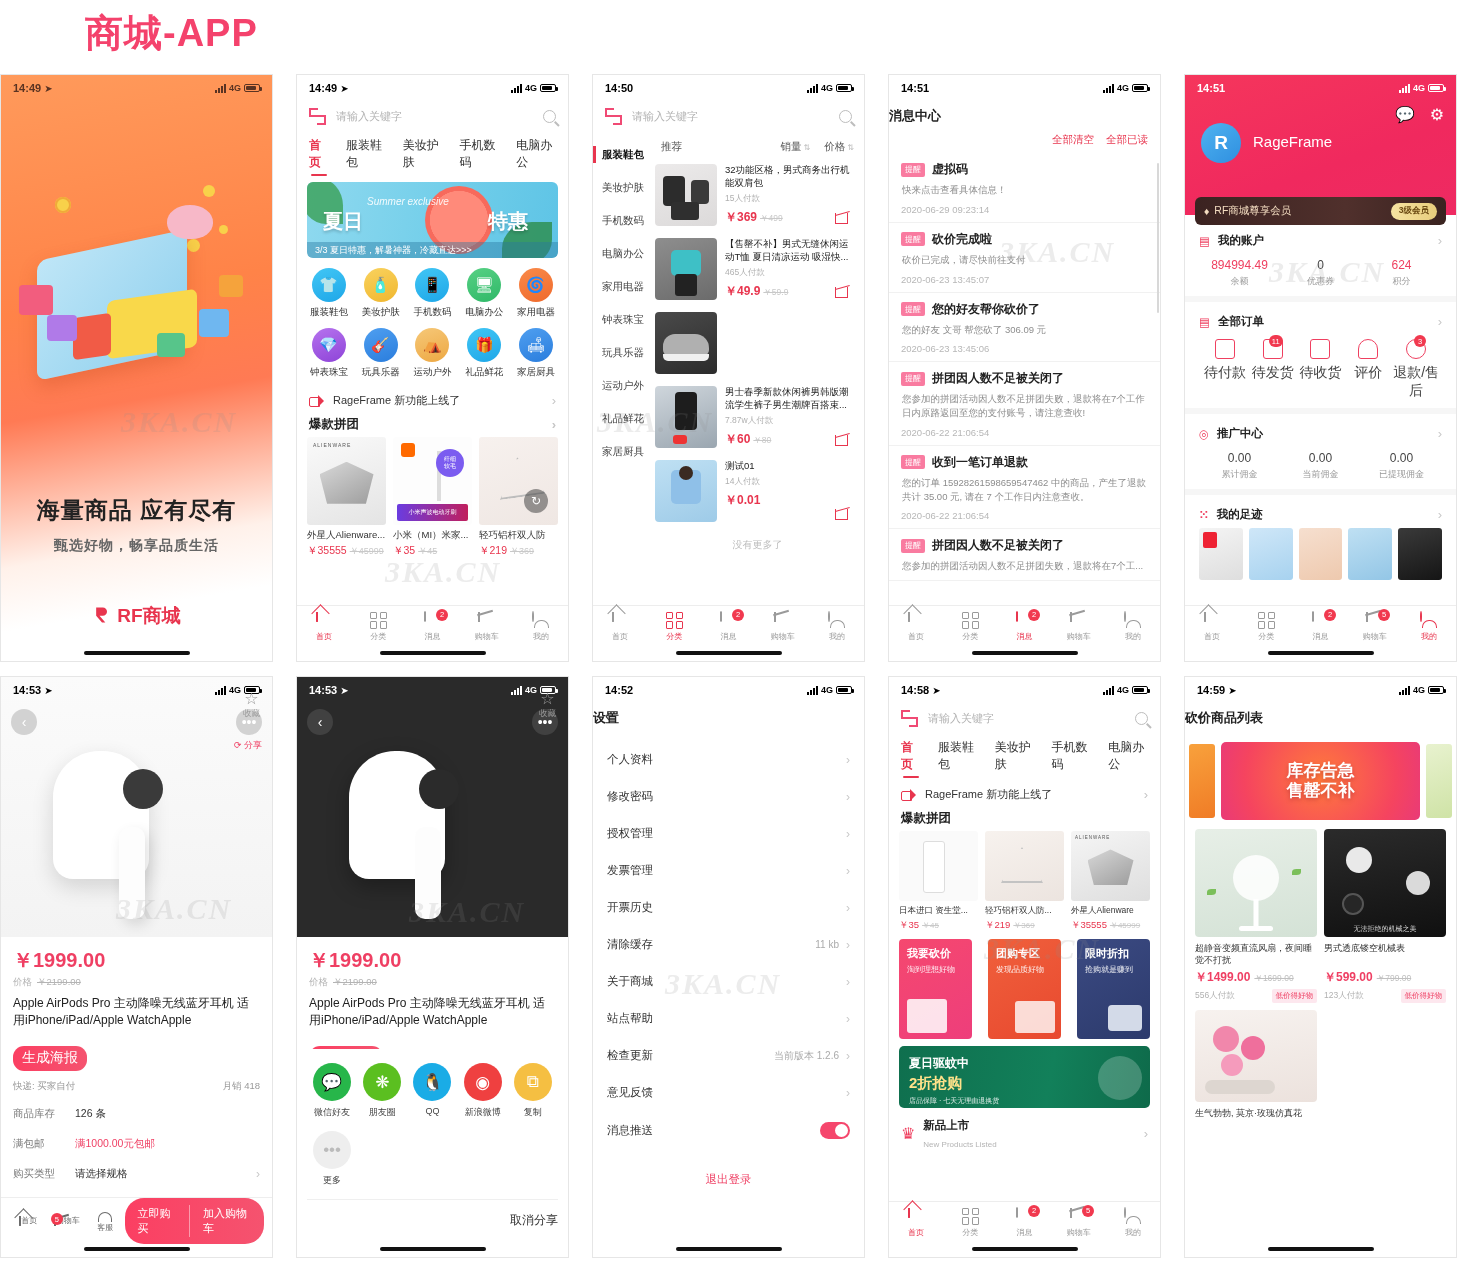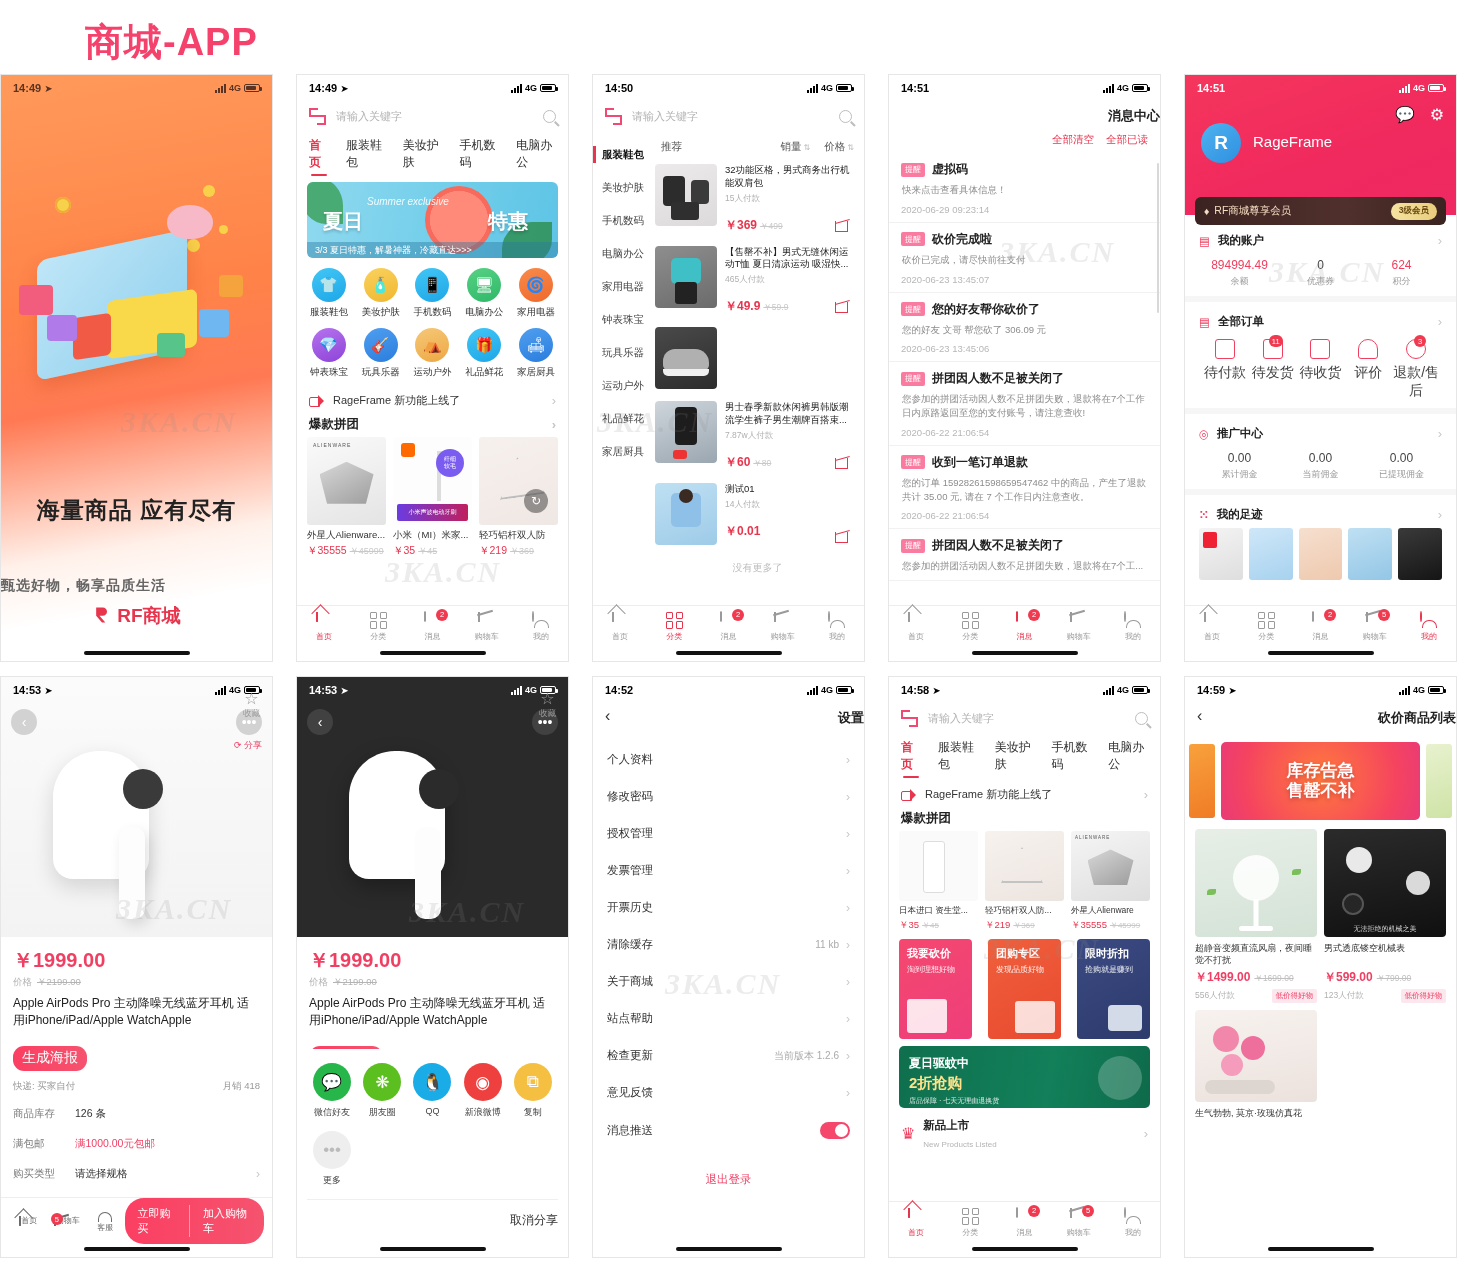--- a/index.html
+++ b/index.html
@@ -2,21 +2,21 @@
 <html><head>
 <meta charset="utf-8">
 <style>
   * { box-sizing: border-box; margin:0; padding:0; }
   body {
     width:1469px; height:1271px;
     background:#fff;
     font-family:"Liberation Sans","DejaVu Sans",sans-serif;
     position:relative; overflow:hidden;
   }
-  .page-title { position:absolute; left:85px; top:17px; font-size:38px; font-weight:bold; color:#f4426c; letter-spacing:1px; }
+  .page-title { position:absolute; left:85px; top:8px; font-size:38px; font-weight:bold; color:#f4426c; letter-spacing:1px; }
   .grid { position:absolute; left:0; top:74px; width:1469px; }
   .row { display:flex; }
   .phone { width:273px; height:588px; margin-right:23px; background:#fff; border:1px solid #e6e6e6; position:relative; overflow:hidden; flex:0 0 auto; }
   .row2 .phone { height:582px; }
   .phone:last-child { margin-right:0; }
   .grid .row + .row { margin-top:14px; }
 
   
   .status { height:26px; display:flex; align-items:center; justify-content:space-between; padding:0 12px; font-size:11px; font-weight:bold; }
   .status .t { display:flex; align-items:center; gap:3px; }
@@ -33,21 +33,21 @@
 
   
   .splash { position:absolute; inset:0; background:linear-gradient(170deg,#ff9a5b 0%,#ff8348 38%,#ff7a54 55%,#fff1ea 78%,#ffffff 88%); }
   .splash .art { position:absolute; left:6px; right:6px; top:90px; height:300px; }
   .blob { position:absolute; border-radius:50%; }
   .splash .phone3d { position:absolute; left:30px; top:80px; width:150px; height:120px; background:linear-gradient(135deg,#bfe6f7,#8fd0ee); border-radius:10px; transform:skewY(-12deg); box-shadow:0 8px 18px rgba(180,60,20,.25); }
   .splash .truck { position:absolute; left:100px; top:130px; width:90px; height:58px; background:#f9d84a; border-radius:7px; transform:skewY(-8deg); }
   .splash .truck::after{content:"";position:absolute;left:-34px;top:12px;width:38px;height:42px;background:#f15b46;border-radius:5px;}
   .gift { position:absolute; border-radius:4px; }
   .splash h1 { position:absolute; left:0; right:0; top:420px; text-align:center; font-size:23px; font-weight:bold; color:#222; letter-spacing:1px; }
-  .splash h2 { position:absolute; left:0; right:0; top:462px; text-align:left; font-size:14px; color:#666; letter-spacing:1px;margin-top:40px; }
+  .splash h2 { position:absolute; left:0; right:0; top:462px; text-align:center; font-size:14px; color:#666; letter-spacing:1px; }
   .splash .brand { position:absolute; left:0; right:0; top:528px; text-align:center; font-size:19px; font-weight:bold; color:#e8354e; }
   .splash .brand .rf { display:inline-block; width:20px; height:20px; vertical-align:-3px; margin-right:5px; }
 
   
   .searchbar { display:flex; align-items:center; gap:10px; padding:7px 12px 9px; }
   .scan { width:17px; height:17px; position:relative; flex:0 0 auto; }
   .scan::before,.scan::after{content:"";position:absolute;border:2px solid #f04a74;width:7px;height:7px;}
   .scan::before{left:0;top:0;border-right:0;border-bottom:0;box-shadow:10px 0 0 -2px transparent;}
   .scan::after{right:0;bottom:0;border-left:0;border-top:0;}
   .scanmid{position:absolute;left:0;right:0;top:7px;height:2px;background:#f04a74;}
@@ -117,28 +117,28 @@
   .lnav .ln.active::before { content:""; position:absolute; left:0; top:8px; bottom:8px; width:2.5px; background:#e8354e; }
   .lmain { flex:1; }
   .sorts { display:flex; align-items:center; padding:6px 10px 4px; font-size:10.5px; color:#555; }
   .sorts .sp { margin-left:auto; display:flex; gap:14px; }
   .arr { font-size:8px; color:#bbb; margin-left:2px; }
   .item { display:flex; gap:8px; padding:6px 10px 6px 4px; }
   .item .th { width:62px; height:62px; border-radius:4px; flex:0 0 auto; background:#eee; overflow:hidden; position:relative; }
   .item .bd { flex:1; position:relative; }
   .item .nm { font-size:9.5px; color:#222; line-height:1.35; max-height:26px; overflow:hidden; }
   .item .sold { font-size:8.5px; color:#b0b0b0; margin-top:3px; }
-  .item .pr { font-size:12px; color:#e8354e; font-weight:bold; margin-top:12px; }
+  .item .pr { font-size:12px; color:#e8354e; font-weight:bold; margin-top:4px; }
   .item .pr s { color:#c9c9c9; font-size:8.5px; font-weight:normal; margin-left:3px; }
   .cartmini { position:absolute; right:6px; bottom:2px; width:13px; height:11px; border:1.4px solid #e8354e; border-top:0; }
   .cartmini::before{content:"";position:absolute;left:-1px;top:0;width:15px;height:1.4px;background:#e8354e;transform:rotate(-16deg);}
   .nomore { text-align:center; font-size:10px; color:#bdbdbd; padding:10px 0; }
 
   
-  .navt { text-align:right; font-size:13px; font-weight:bold; color:#222; padding:6px 0 6px; position:relative; }
+  .navt { text-align:left; font-size:13px; font-weight:bold; color:#222; padding:6px 0 6px; position:relative; }
   .navt .back { position:absolute; left:12px; top:4px; font-size:16px; color:#333; font-weight:normal; }
   .msgacts { display:flex; justify-content:flex-end; gap:12px; padding:2px 12px 6px; font-size:10.5px; color:#e8354e; }
   .msg { padding:8px 12px 7px; border-bottom:1px solid #f1f1f1; }
   .msg .mh { display:flex; align-items:center; gap:7px; }
   .tagp { background:#f97ba0; color:#fff; font-size:8px; padding:1.5px 4px; border-radius:2px; }
   .msg .mt { font-size:12px; font-weight:bold; color:#222; }
   .msg .mb { font-size:9.5px; color:#8d8d8d; margin-top:5px; line-height:1.45; padding-left:1px; }
   .msg .md { font-size:9.5px; color:#b7b7b7; margin-top:7px; }
 
   

